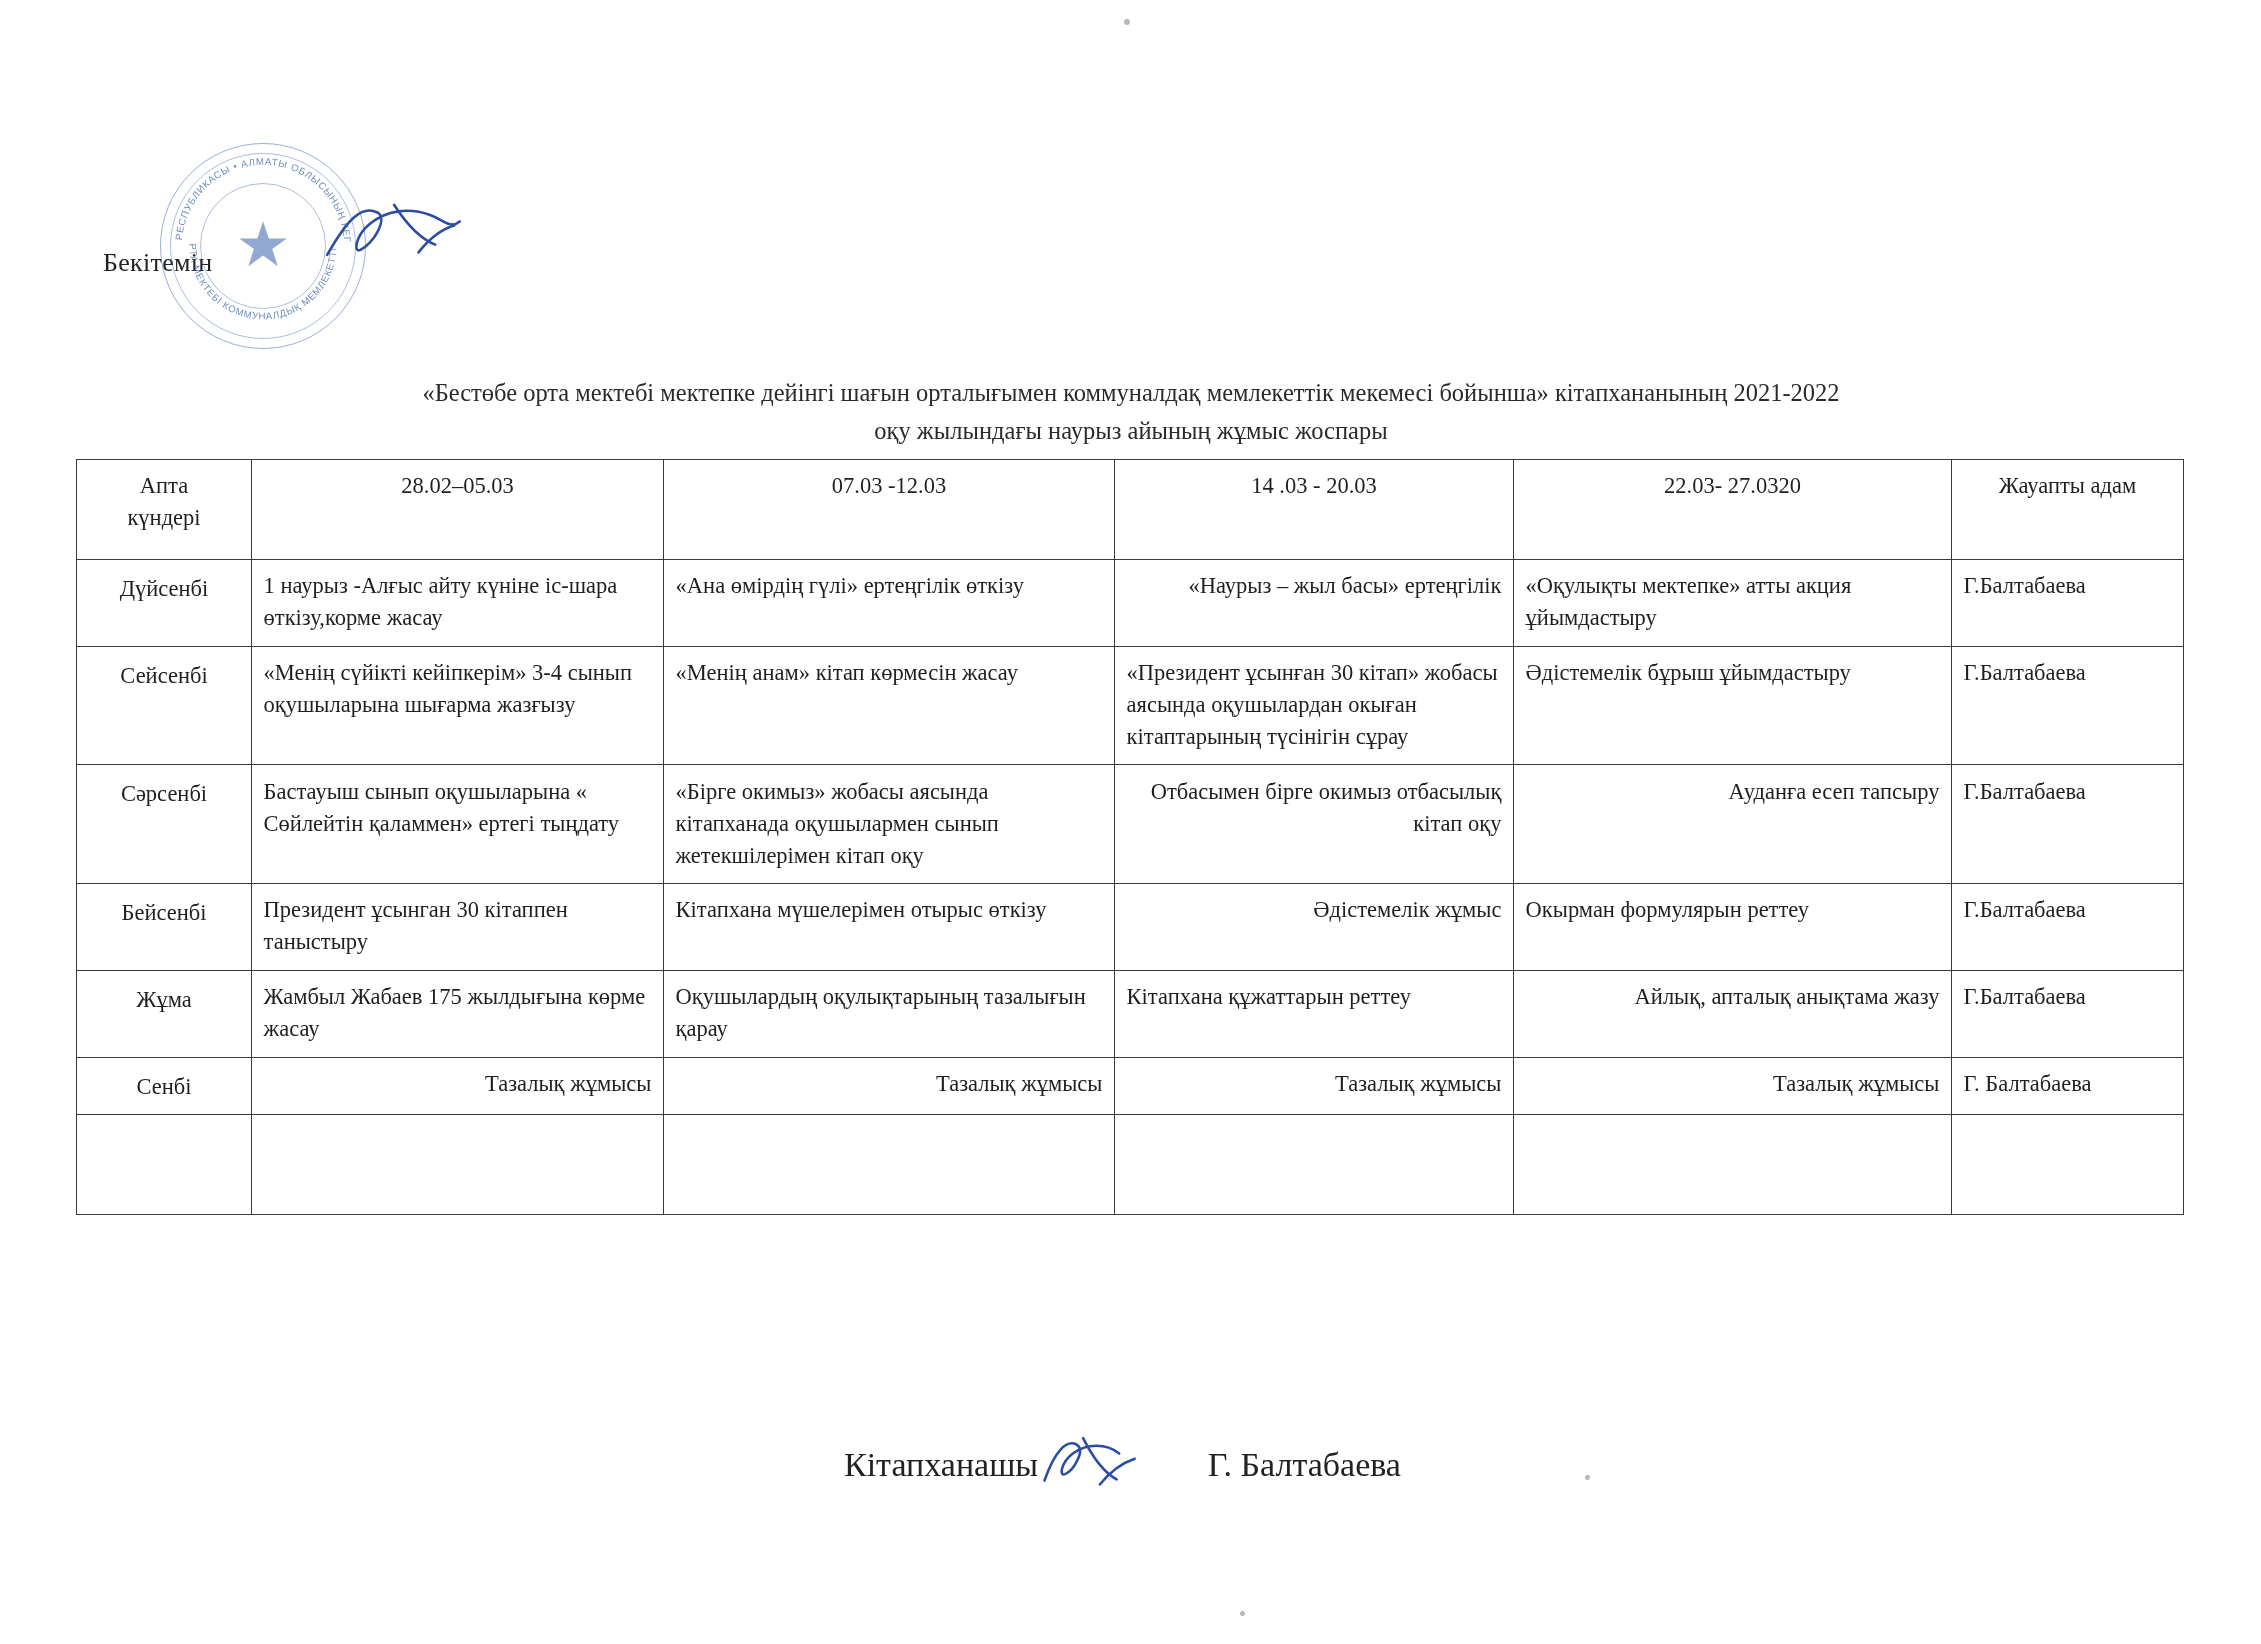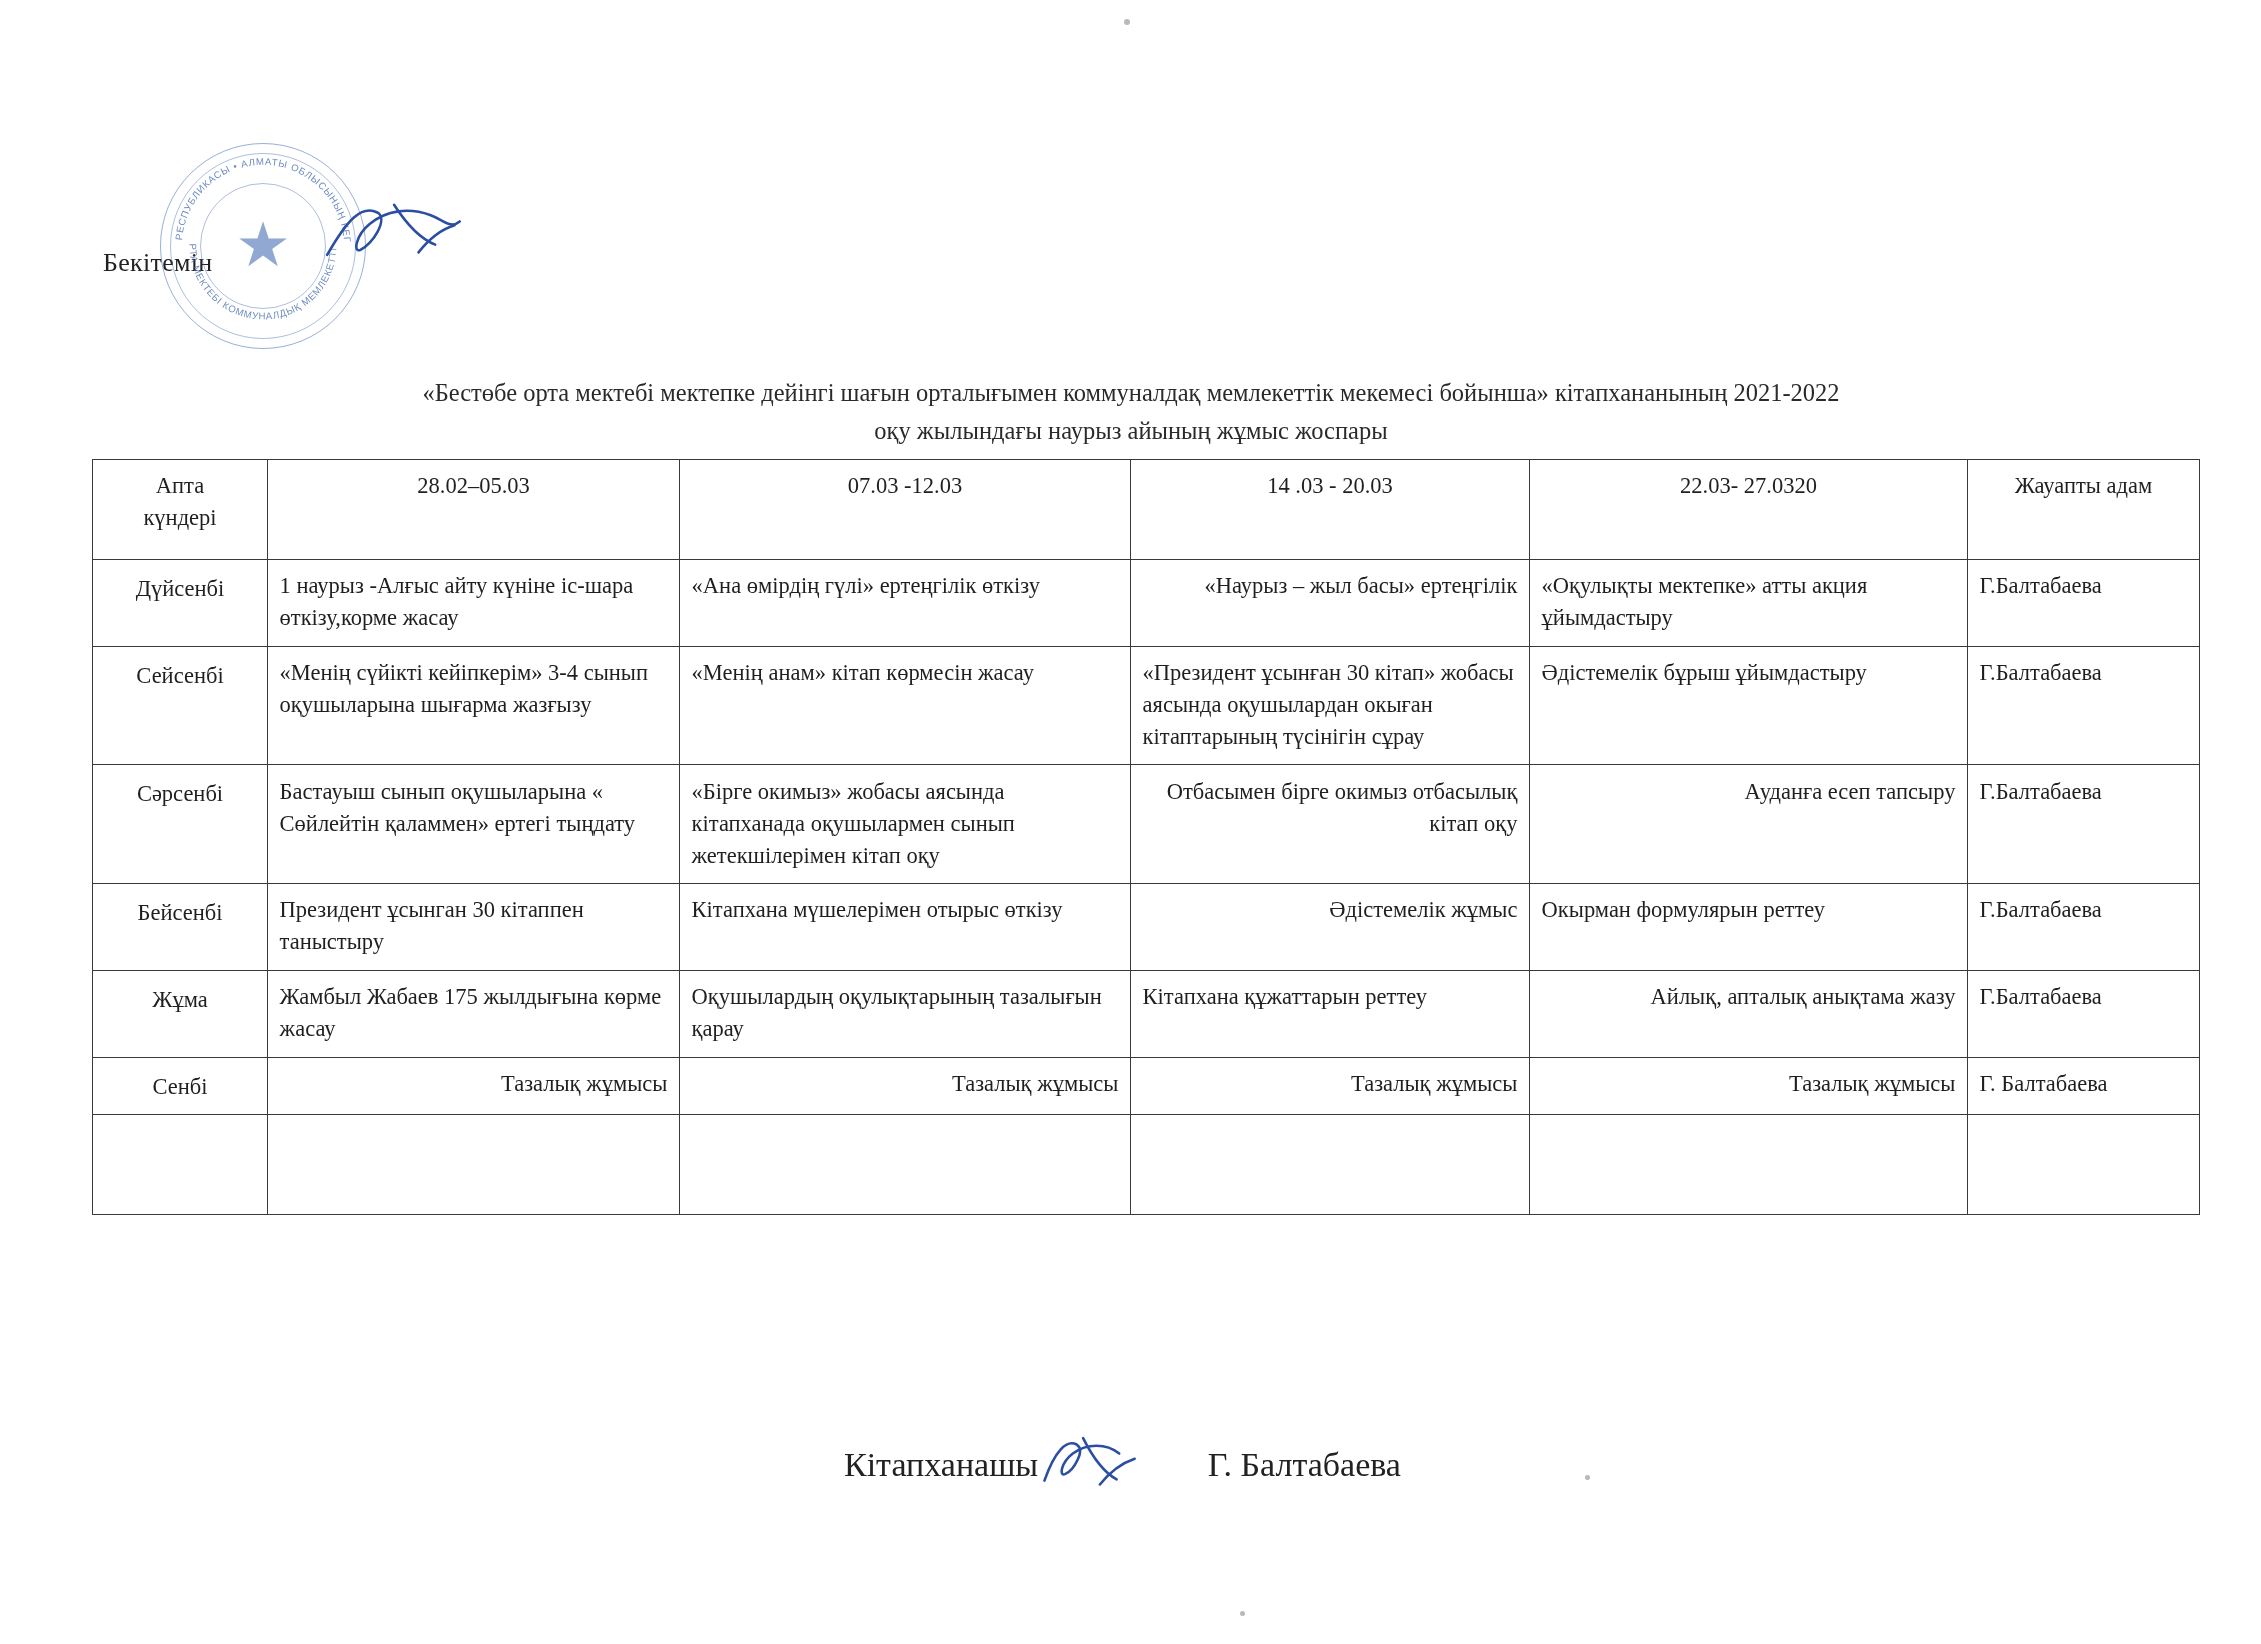--- a/index.html
+++ b/index.html
@@ -108,21 +108,21 @@
     text-align: center;
     font-size: 24.5px;
     line-height: 1.55;
     color: #2a2a2a;
     margin-top: 16px;
   }
 
   
   .plan-table {
     position: absolute;
-    left: 92px;
+    left: 76px;
     top: 459px;
     width: 2108px;
     border-collapse: collapse;
     table-layout: fixed;
   }
   .plan-table td, .plan-table th {
     border: 1.3px solid #3a3a3a;
     vertical-align: top;
     padding: 10.3px 11.6px 11.6px 11.6px;
     font-size: 22.5px;

